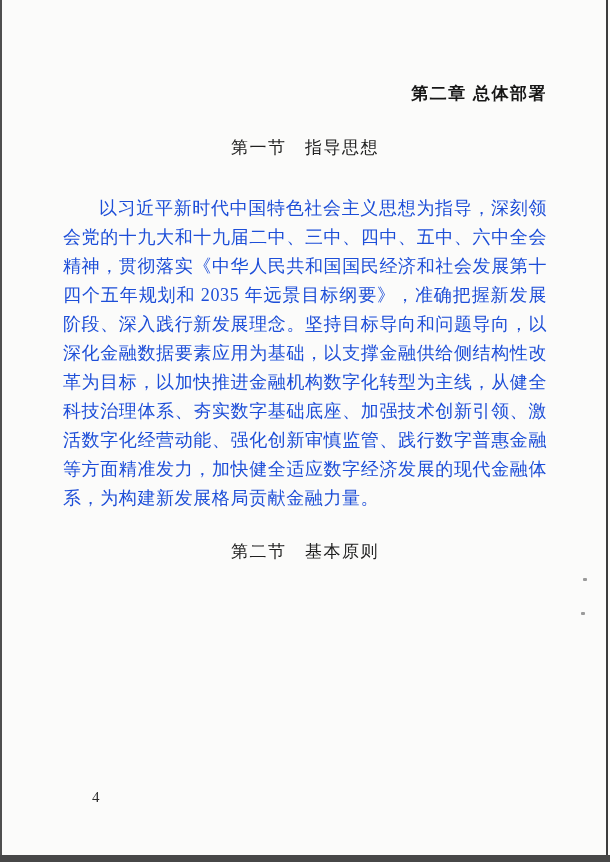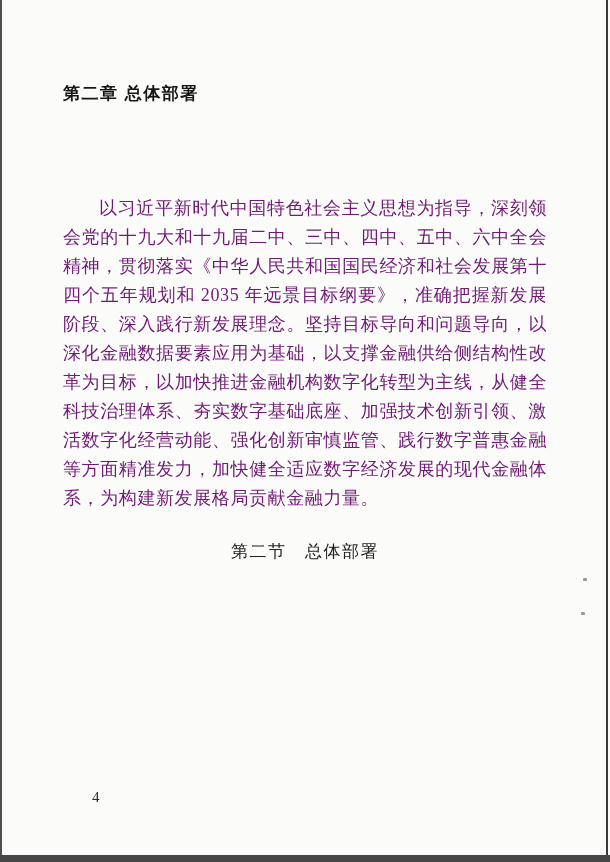--- a/index.html
+++ b/index.html
@@ -42,21 +42,21 @@
   }
   .speck-1 { left: 583px; top: 578px; width: 4px; height: 3px; }
   .speck-2 { left: 581px; top: 612px; width: 4px; height: 3px; }
 
   
   .chapter-heading {
     position: absolute;
     left: 63px; top: 82px;
     width: 484px;
     margin: 0;
-    text-align: left;
+    text-align: right;
     font-family: "Liberation Sans", "DejaVu Sans", sans-serif;
     font-size: 17px;
     font-weight: bold;
     letter-spacing: 1.5px;
     color: #161616;
   }
   .section-heading {
     position: absolute;
     left: 63px;
     width: 484px;
@@ -73,21 +73,21 @@
   .body-paragraph {
     position: absolute;
     left: 63px;
     width: 484px;
     margin: 0;
     font-size: 18px;
     line-height: 29px;
     letter-spacing: 0.6px;
     text-align: justify;
     text-indent: 2em;
-    color: #701a75;
+    color: #1d4ed8;
   }
   .paragraph-1 { top: 194px; }
   .paragraph-2 { top: 595px; line-height: 30px; }
 
   .page-number {
     position: absolute;
     left: 92px; top: 789px;
     font-size: 15px;
     color: #2a2a2a;
   }
@@ -98,21 +98,22 @@
 <div class="scan-page">
 
   <div class="edge-left"></div>
   <div class="edge-right"></div>
   <div class="edge-bottom"></div>
   <div class="speck speck-1"></div>
   <div class="speck speck-2"></div>
 
   <h1 class="chapter-heading">第二章 总体部署</h1>
 
+  <h2 class="section-heading section-1">第一节　指导思想</h2>
 
   <p class="body-paragraph paragraph-1">以习近平新时代中国特色社会主义思想为指导，深刻领会党的十九大和十九届二中、三中、四中、五中、六中全会精神，贯彻落实《中华人民共和国国民经济和社会发展第十四个五年规划和 2035 年远景目标纲要》，准确把握新发展阶段、深入践行新发展理念。坚持目标导向和问题导向，以深化金融数据要素应用为基础，以支撑金融供给侧结构性改革为目标，以加快推进金融机构数字化转型为主线，从健全科技治理体系、夯实数字基础底座、加强技术创新引领、激活数字化经营动能、强化创新审慎监管、践行数字普惠金融等方面精准发力，加快健全适应数字经济发展的现代金融体系，为构建新发展格局贡献金融力量。</p>
 
-  <h2 class="section-heading section-2">第二节　总体部署</h2>
+  <h2 class="section-heading section-2">第二节　基本原则</h2>
 
 
   <div class="page-number">4</div>
 
 </div>
 
 </body></html>

